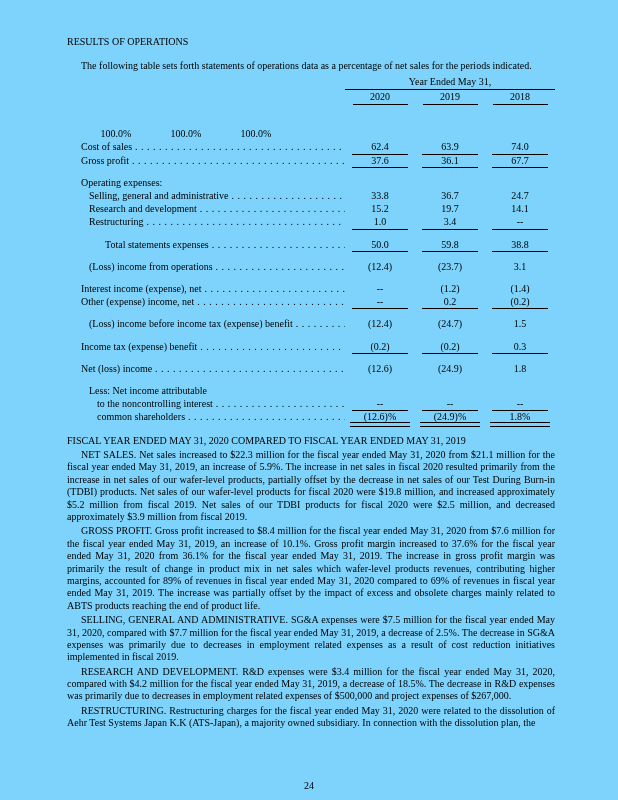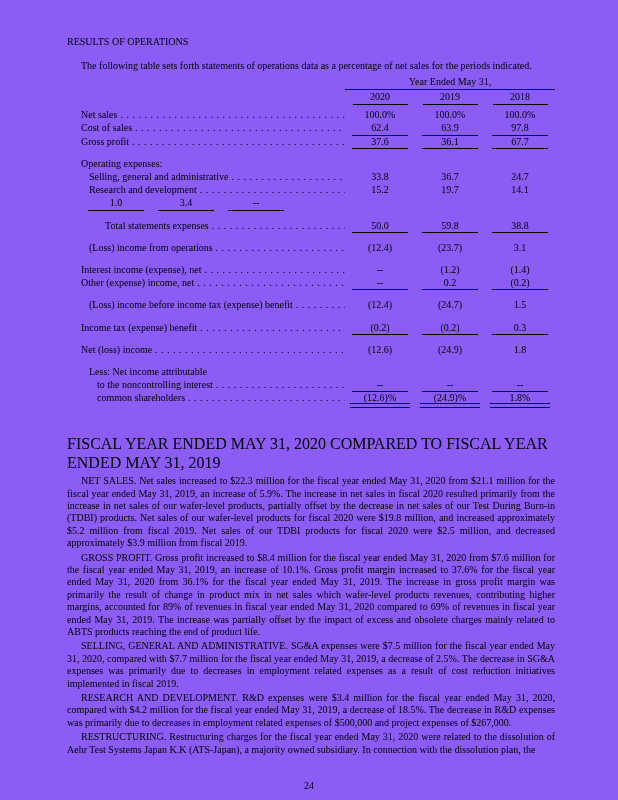--- a/index.html
+++ b/index.html
@@ -2,21 +2,21 @@
 <html><head>
 <meta charset="utf-8">
 <style>
   * { box-sizing: border-box; margin: 0; padding: 0; }
   html, body { background: #ffffff; }
   .page {
     position: relative;
     width: 618px;
     height: 800px;
     margin: 0 auto;
-    background: #8b5cf6;
+    background: #7dd3fc;
     color: #000000;
     font-family: "Liberation Serif", serif;
     font-size: 10px;
     line-height: 1.24;
     padding: 36px 63px 0 67px;
     overflow: hidden;
   }
   .doc-title { margin-bottom: 12px; }
   .intro { text-indent: 14px; margin-bottom: 2px; }
 
@@ -35,36 +35,36 @@
     letter-spacing: 0.5px;
   }
   .tcol { flex: 0 0 70px; text-align: center; position: relative; }
   .tgroup {
     flex: 0 0 210px;
     text-align: center;
     border-bottom: 1px solid #000;
     padding-bottom: 1px;
   }
   .yr { display: inline-block; min-width: 55px; border-bottom: 1px solid #000; padding-bottom: 1px; }
-  .years-row { margin-bottom: 3px; }
+  .years-row { margin-bottom: 22px; }
   .ind1 { padding-left: 8px; }
   .ind2 { padding-left: 16px; }
   .ind3 { padding-left: 24px; }
   .gap { margin-top: 9px; }
   .rule .tcol::after {
     content: ""; position: absolute; left: 7px; right: 7px; bottom: -1px;
     border-bottom: 1px solid #000;
   }
   .drule .tcol::after {
     content: ""; position: absolute; left: 5px; right: 5px; bottom: -3px; height: 3px;
     border-top: 1px solid #000; border-bottom: 1px solid #000;
   }
 
   
-  .sec2 { margin-top: 29px; font-weight: normal; font-size: 16px; }
+  .sec2 { margin-top: 11px; font-weight: normal; font-size: 10px; }
   .para { margin-top: 2px; text-align: justify; text-indent: 14px; }
   .page-number { position: absolute; left: 0; right: 0; bottom: 8px; text-align: center; }
 </style>
 </head>
 <body>
 
 <div class="page">
 
   <div class="doc-title">RESULTS OF OPERATIONS</div>
 
@@ -78,31 +78,30 @@
     </div>
 
     <div class="tr years-row">
       <div class="tlabel"></div>
       <div class="tcol"><span class="yr">2020</span></div>
       <div class="tcol"><span class="yr">2019</span></div>
       <div class="tcol"><span class="yr">2018</span></div>
     </div>
 
     <div class="tr">
-      <div class="tlabel dots">Net sales</div>
       <div class="tcol">100.0%</div>
       <div class="tcol">100.0%</div>
       <div class="tcol">100.0%</div>
     </div>
 
     <div class="tr rule">
       <div class="tlabel dots">Cost of sales</div>
       <div class="tcol">62.4</div>
       <div class="tcol">63.9</div>
-      <div class="tcol">97.8</div>
+      <div class="tcol">74.0</div>
     </div>
 
     <div class="tr rule">
       <div class="tlabel dots">Gross profit</div>
       <div class="tcol">37.6</div>
       <div class="tcol">36.1</div>
       <div class="tcol">67.7</div>
     </div>
 
     <div class="tr gap">
@@ -120,20 +119,21 @@
     </div>
 
     <div class="tr">
       <div class="tlabel dots ind1">Research and development</div>
       <div class="tcol">15.2</div>
       <div class="tcol">19.7</div>
       <div class="tcol">14.1</div>
     </div>
 
     <div class="tr rule">
+      <div class="tlabel dots ind1">Restructuring</div>
       <div class="tcol">1.0</div>
       <div class="tcol">3.4</div>
       <div class="tcol">--</div>
     </div>
 
     <div class="tr gap rule">
       <div class="tlabel dots ind3">Total statements expenses</div>
       <div class="tcol">50.0</div>
       <div class="tcol">59.8</div>
       <div class="tcol">38.8</div>

